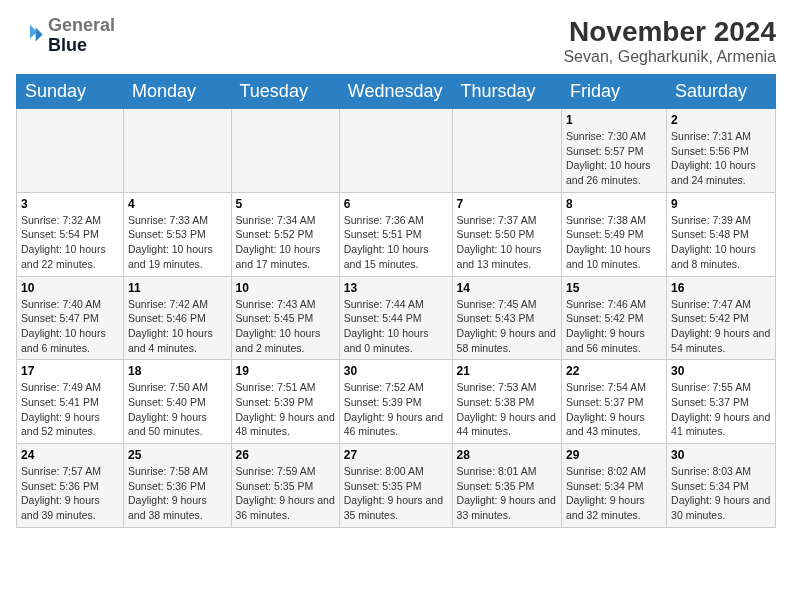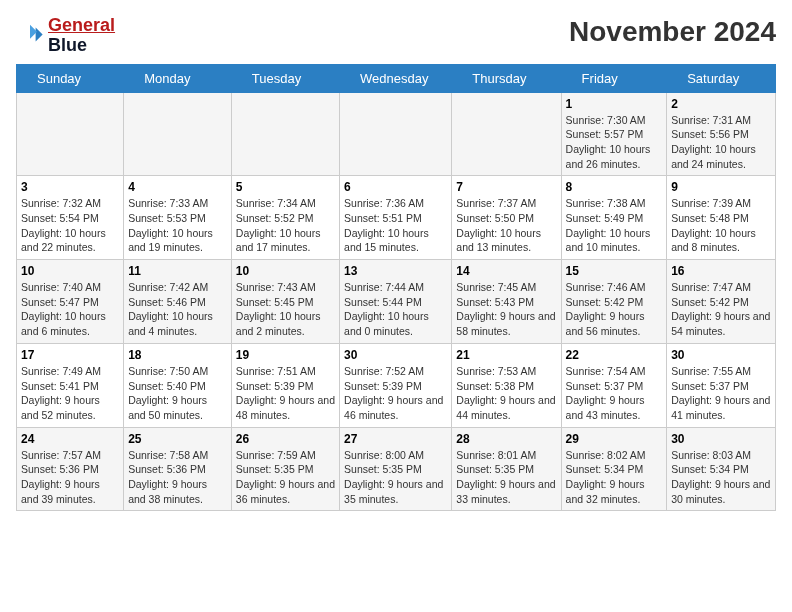--- a/index.html
+++ b/index.html
@@ -19,21 +19,21 @@
     .logo {
       display: flex;
       align-items: center;
       gap: 4px;
     }
     .logo-text {
       font-size: 18px;
       font-weight: bold;
       line-height: 1.1;
     }
-    .logo-general { color: #b91c1c; text-decoration: underline; }
+    .logo-general { color: #737373; }
     .logo-blue { color: #0f172a; }
     .logo-icon {
       width: 28px;
       height: 28px;
     }
     .title-area {
       text-align: right;
     }
     .month-title {
       font-size: 28px;
@@ -45,23 +45,23 @@
       color: #555;
     }
     table {
       width: 100%;
       border-collapse: collapse;
       font-size: 11px;
     }
     thead tr th {
       background-color: #2b7fc3;
       color: #fff;
-      padding: 6px 20px;
+      padding: 6px 8px;
       text-align: left;
-      font-size: 13px;
+      font-size: 18px;
       font-weight: normal;
       border: 1px solid #2b7fc3;
     }
     tbody tr td {
       border: 1px solid #ccc;
       vertical-align: top;
       padding: 4px;
       width: 113px;
       min-height: 70px;
       background: #fff;
@@ -96,20 +96,21 @@
       <polygon points="28,8 38,18 28,28" fill="#2b7fc3"></polygon>
       <polygon points="20,4 30,14 20,24" fill="#4aa0e0"></polygon>
     </svg>
     <div class="logo-text">
       <span class="logo-general">General</span><br>
       <span class="logo-blue">Blue</span>
     </div>
   </div>
   <div class="title-area">
     <div class="month-title">November 2024</div>
+    <div class="location">Sevan, Gegharkunik, Armenia</div>
   </div>
 </div>
 
 <table>
   <thead>
     <tr>
     <th>Sunday</th>
         <th>Monday</th>
         <th>Tuesday</th>
         <th>Wednesday</th>

